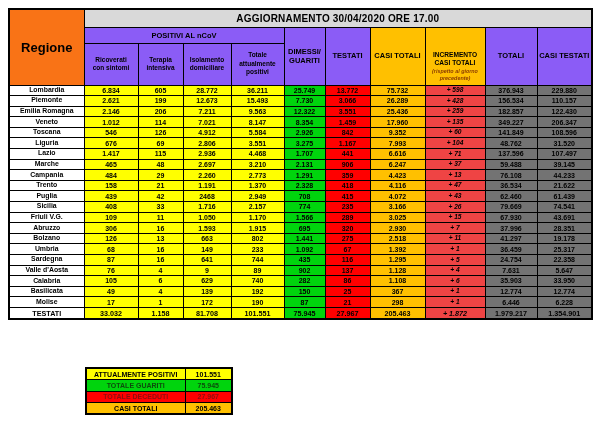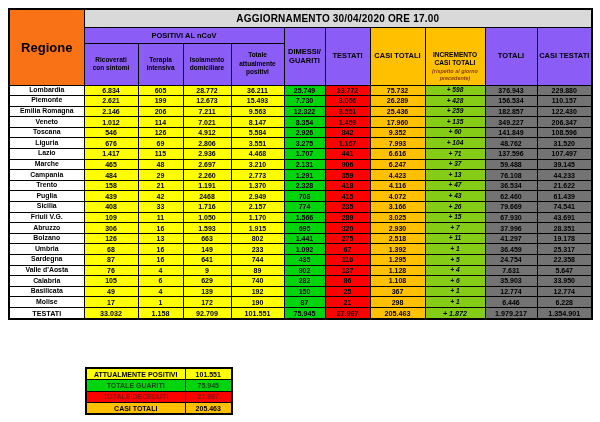--- a/index.html
+++ b/index.html
@@ -44,21 +44,21 @@
     font-style: italic;
     color: #8a3c00;
     margin-top: 1px;
   }
   tbody td { height: 10.6px; font-size: 7px; line-height: 1; }
   tbody td.regione { background: #ffffff; font-size: 6.9px; }
   td.c-yellow { background: #ffff00; }
   td.c-green  { background: #00d40d; color: #0c4d0c; }
   td.c-red    { background: #ff0000; color: #8f0e0e; }
   td.c-orange { background: #ffc000; }
-  td.c-incr   { background: #84cc16; font-style: italic; color: #7d3a00; font-size: 6.6px; }
+  td.c-incr   { background: #ef4444; font-style: italic; color: #7d3a00; font-size: 6.6px; }
   td.c-gray   { background: #737373; }
   tr.totale-row td { height: 12px; font-size: 7.2px; }
   tr.totale-row td.regione { font-size: 7.2px; }
 
   table.summary {
     position: absolute;
     left: 85px;
     top: 367px;
     border: 2px solid #000;
   }
@@ -398,21 +398,21 @@
           <td class="c-red">21</td>
           <td class="c-orange">298</td>
           <td class="c-incr">+ 1</td>
           <td class="c-gray">6.446</td>
           <td class="c-gray">6.228</td>
         </tr>
         <tr class="totale-row">
           <td class="regione">TESTATI</td>
           <td class="c-yellow">33.032</td>
           <td class="c-yellow">1.158</td>
-          <td class="c-yellow">92.709</td>
+          <td class="c-yellow">81.708</td>
           <td class="c-yellow">101.551</td>
           <td class="c-green">75.945</td>
           <td class="c-red">27.967</td>
           <td class="c-orange">205.463</td>
           <td class="c-incr">+ 1.872</td>
           <td class="c-gray">1.979.217</td>
           <td class="c-gray">1.354.901</td>
         </tr>
       </tbody>
   </table>

